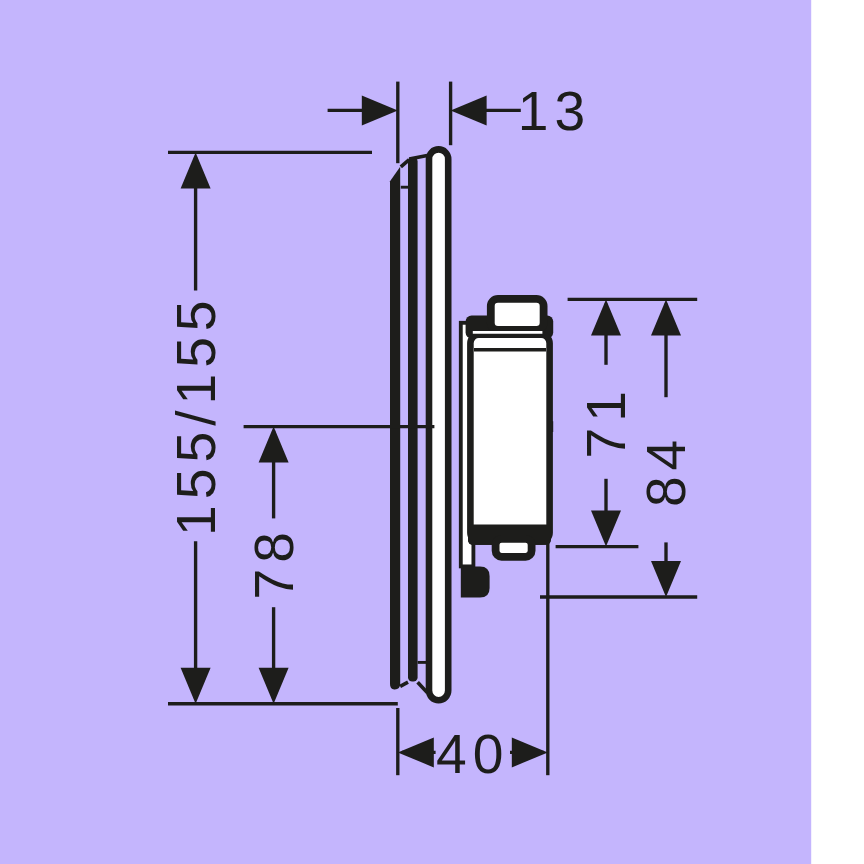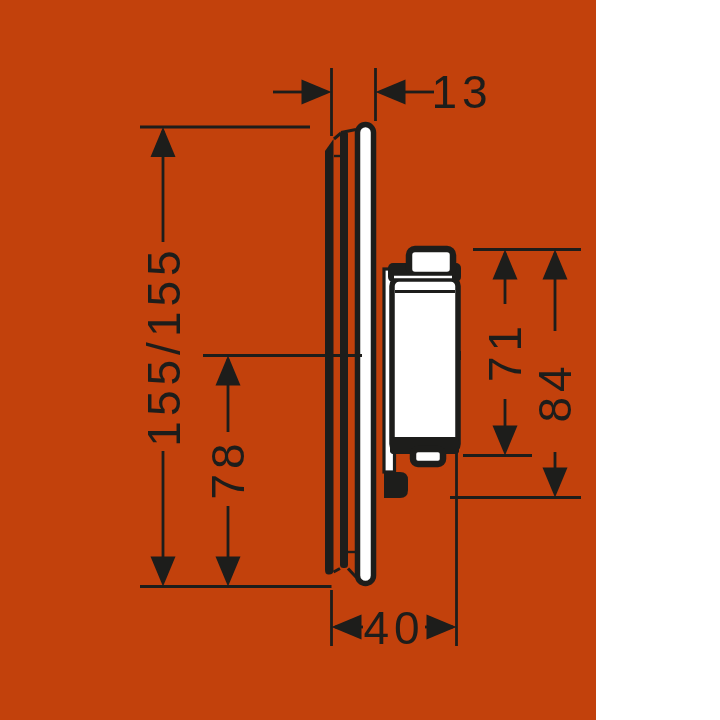--- a/index.html
+++ b/index.html
@@ -2,23 +2,23 @@
 <html><head>
 <meta charset="utf-8">
 <style>
   html, body {
     margin: 0;
     padding: 0;
     background: #ffffff;
   }
   .stage {
     position: relative;
-    width: 596px;
+    width: 676px;
     height: 720px;
-    background: #c2410c;
+    background: #c4b5fd;
     overflow: hidden;
   }
   svg.drawing {
     display: block;
     width: 720px;
     height: 720px;
   }
   svg.drawing text {
     font-family: "Liberation Sans", "DejaVu Sans", sans-serif;
     font-size: 46px;

